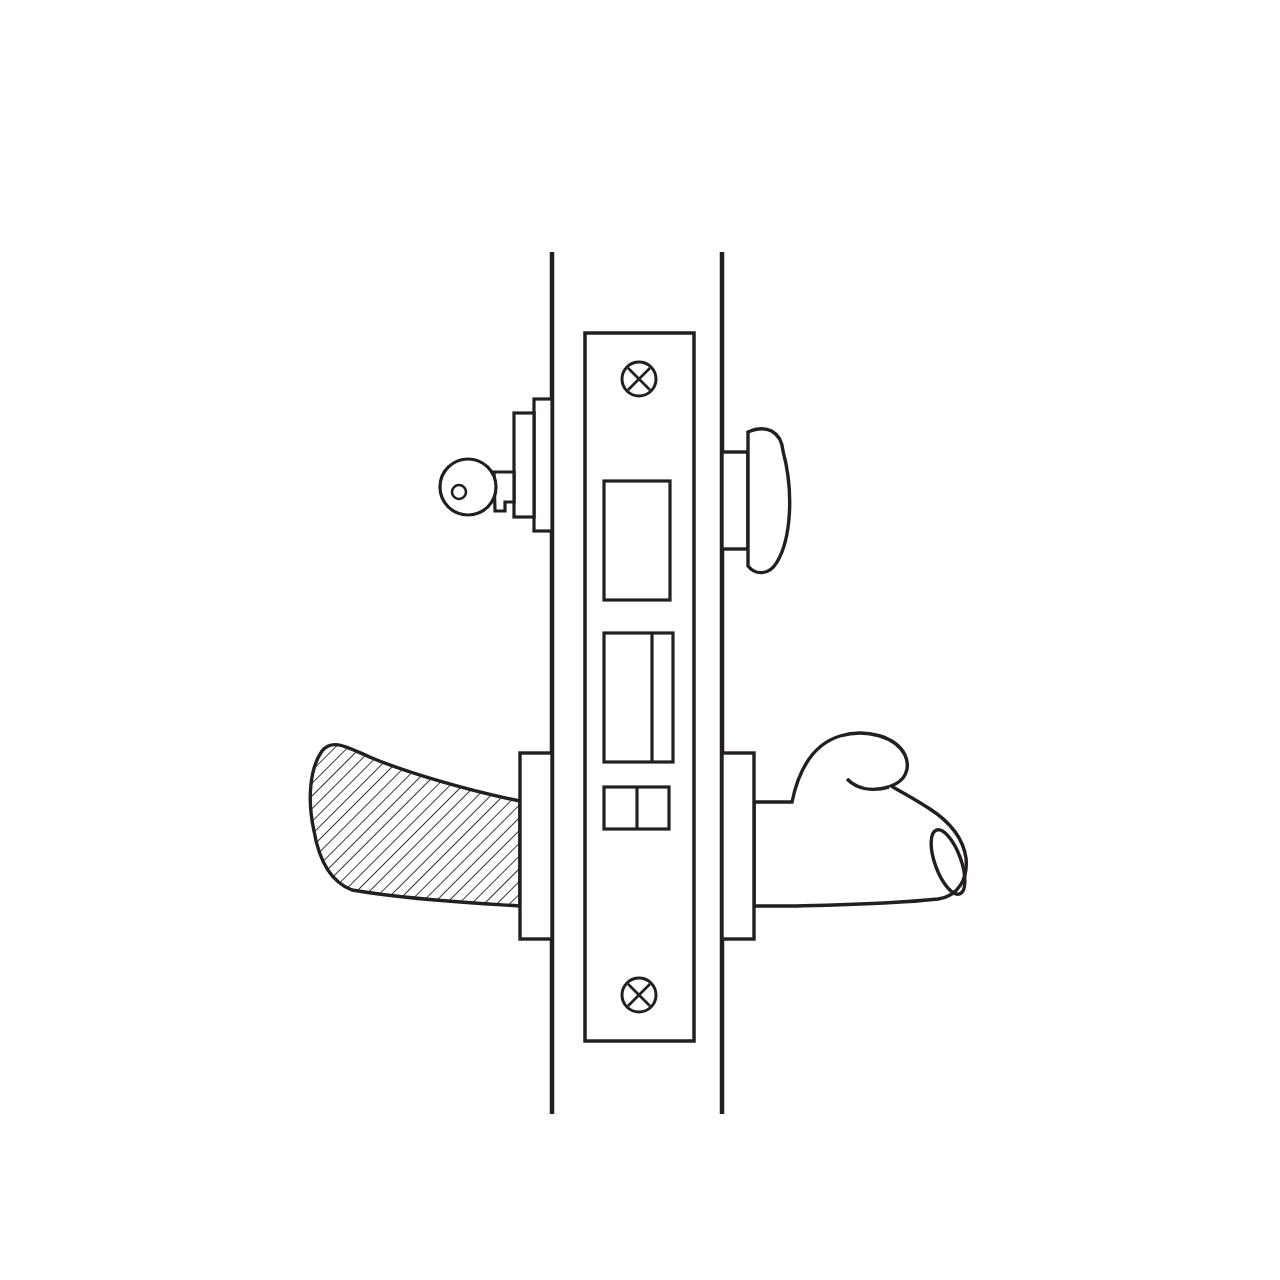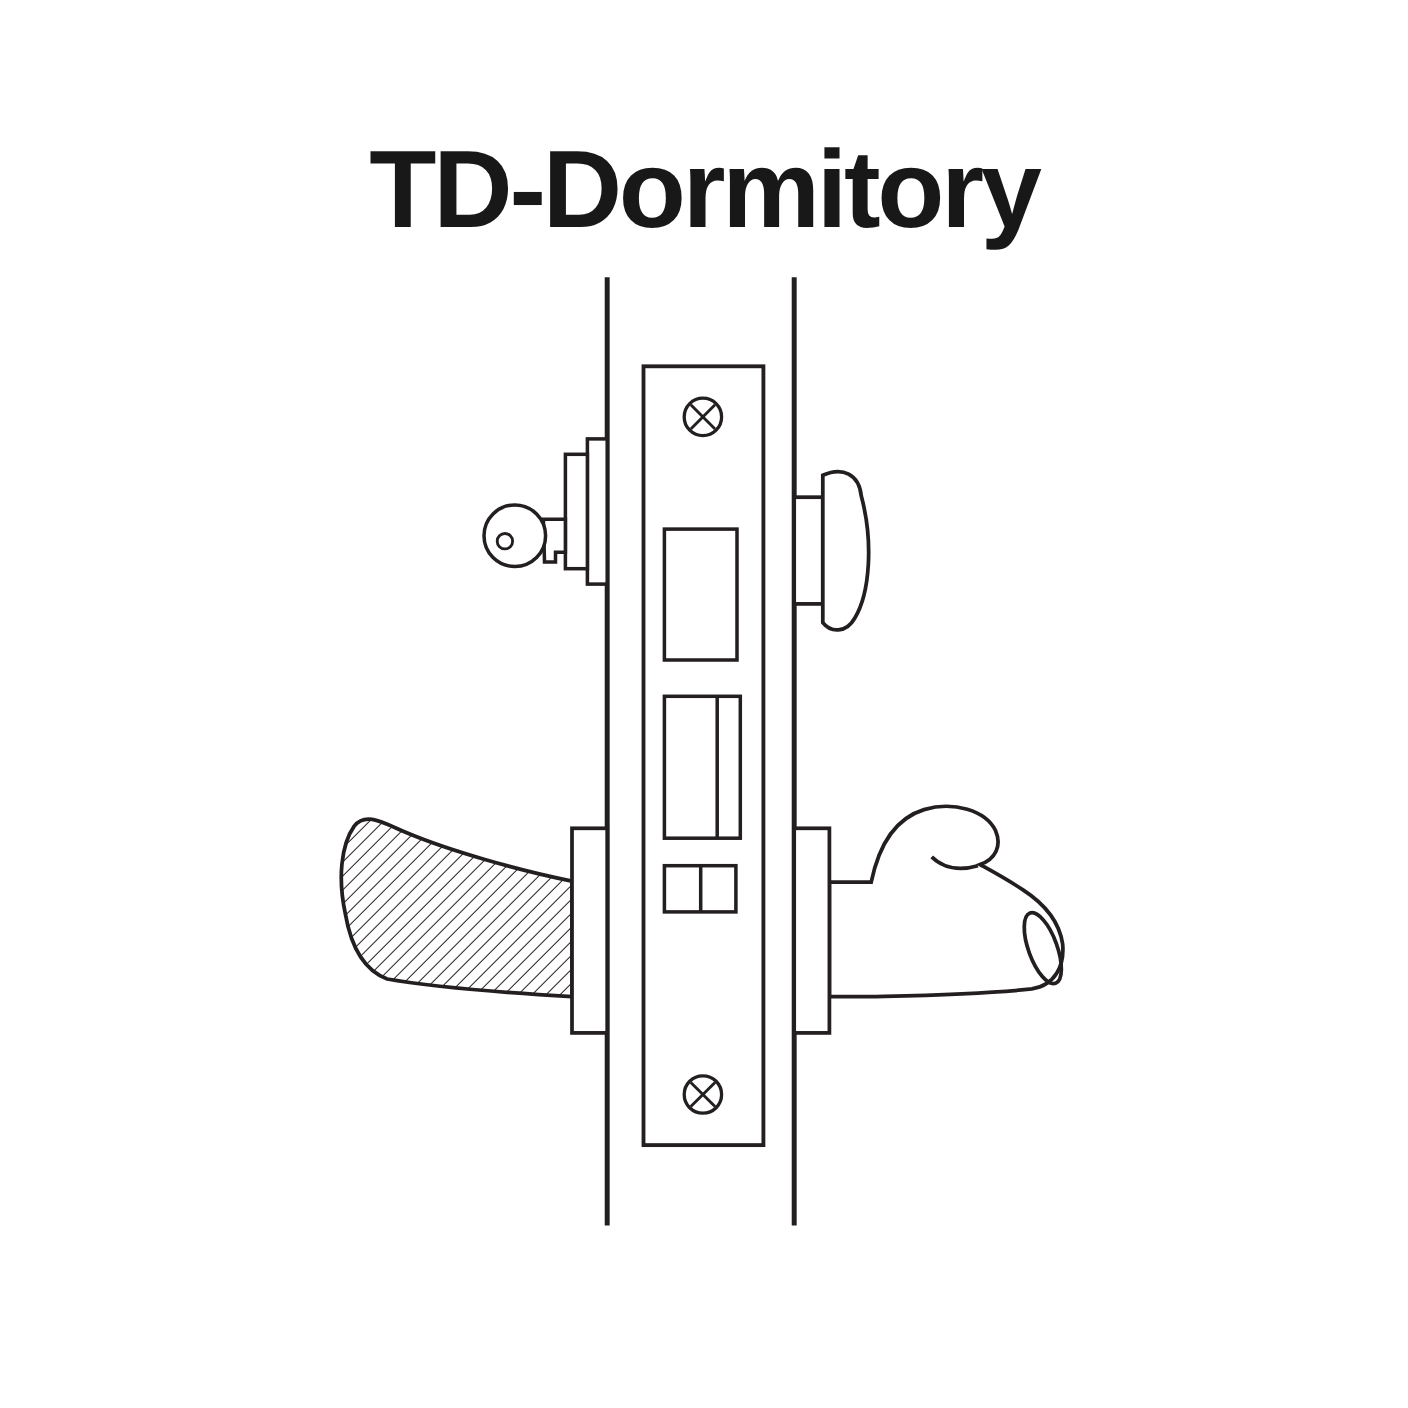--- a/index.html
+++ b/index.html
@@ -33,21 +33,20 @@
     position: absolute;
     top: 0;
     left: 0;
   }
 </style>
 </head>
 <body>
 
 <div class="canvas">
 
-  <h1 class="diagram-title">TD-Dormitory</h1>
 
   <svg class="lock-art" width="1280" height="1280" viewBox="0 0 1280 1280" xmlns="http://www.w3.org/2000/svg">
 
     <defs>
       <pattern id="hatch" width="9" height="9" patternUnits="userSpaceOnUse" patternTransform="rotate(45)">
         <rect width="9" height="9" fill="#ffffff"></rect>
         <line x1="0" y1="0" x2="0" y2="9" stroke="#231f20" stroke-width="1.8"></line>
       </pattern>
     </defs>
 

